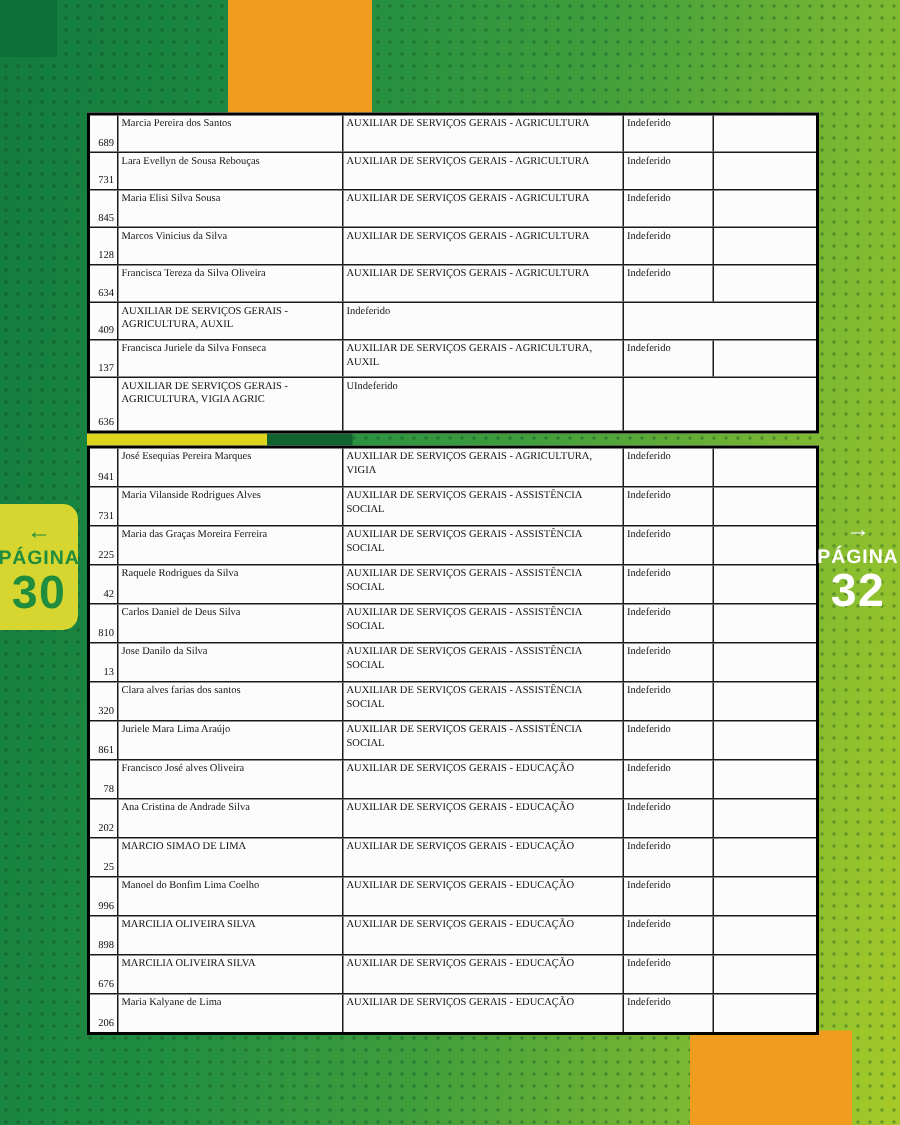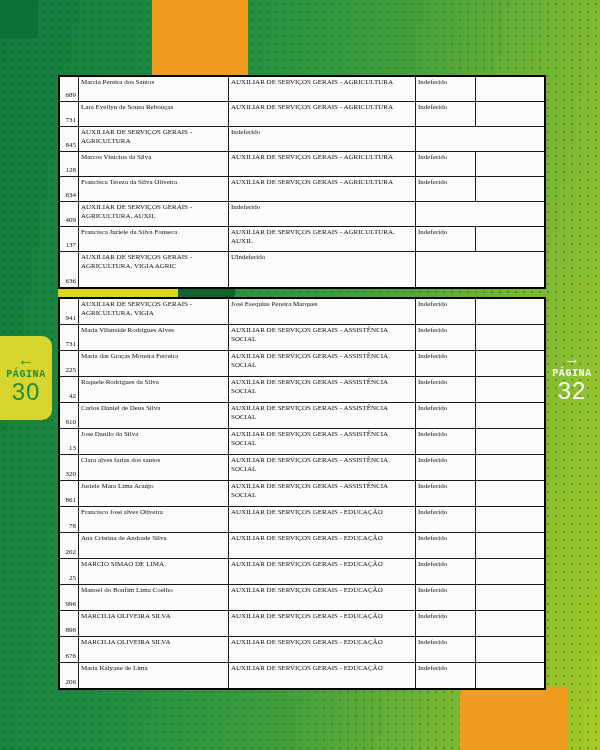--- a/index.html
+++ b/index.html
@@ -45,22 +45,22 @@
   }
   .cell.blank { border-right:none; }
   .cell.num { display:flex; align-items:flex-end; justify-content:flex-end; padding:12px 2px 1px 0; }
 
   
   .page-nav {
     position:absolute; display:flex; flex-direction:column;
     align-items:center; justify-content:center; gap:1px; cursor:pointer;
   }
   .page-nav .arrow { font-size:16px; font-weight:bold; line-height:1; }
-  .page-nav .label { font-size:10px; font-weight:bold; letter-spacing:0.6px;font-family:Liberation Mono, monospace; }
-  .page-nav .number { font-size:24px; font-weight:400; line-height:0.95; letter-spacing:1px; }
+  .page-nav .label { font-size:13px; font-weight:bold; letter-spacing:0.6px; }
+  .page-nav .number { font-size:31px; font-weight:700; line-height:0.95; letter-spacing:1px; }
   .page-nav.left {
     left:0; top:336px; width:52px; height:84px;
     background:#d7d630; color:#1f8c3e; border-radius:0 10px 10px 0;
   }
   .page-nav.right { right:0; top:333px; width:56px; height:88px; color:#ffffff; }
 </style>
 </head>
 <body>
 
 <div class="stage">
@@ -81,20 +81,21 @@
       </div>
       <div class="trow">
         <div class="cell num">731</div>
         <div class="cell name">Lara Evellyn de Sousa Rebouças</div>
         <div class="cell pos">AUXILIAR DE SERVIÇOS GERAIS - AGRICULTURA</div>
         <div class="cell status">Indeferido</div>
         <div class="cell blank"></div>
       </div>
       <div class="trow">
         <div class="cell num">845</div>
+        <div class="cell name">Maria Elisi Silva Sousa</div>
         <div class="cell pos">AUXILIAR DE SERVIÇOS GERAIS - AGRICULTURA</div>
         <div class="cell status">Indeferido</div>
         <div class="cell blank"></div>
       </div>
       <div class="trow">
         <div class="cell num">128</div>
         <div class="cell name">Marcos Vinicius da Silva</div>
         <div class="cell pos">AUXILIAR DE SERVIÇOS GERAIS - AGRICULTURA</div>
         <div class="cell status">Indeferido</div>
         <div class="cell blank"></div>
@@ -122,22 +123,22 @@
       <div class="trow">
         <div class="cell num">636</div>
         <div class="cell pos">AUXILIAR DE SERVIÇOS GERAIS - AGRICULTURA, VIGIA AGRIC</div>
         <div class="cell status">UIndeferido</div>
         <div class="cell blank"></div>
       </div>
     </div>
   <div class="doc-table" id="table2">
       <div class="trow">
         <div class="cell num">941</div>
+        <div class="cell name">José Esequias Pereira Marques</div>
         <div class="cell pos">AUXILIAR DE SERVIÇOS GERAIS - AGRICULTURA, VIGIA</div>
-        <div class="cell name">José Esequias Pereira Marques</div>
         <div class="cell status">Indeferido</div>
         <div class="cell blank"></div>
       </div>
       <div class="trow">
         <div class="cell num">731</div>
         <div class="cell name">Maria Vilanside Rodrigues Alves</div>
         <div class="cell pos">AUXILIAR DE SERVIÇOS GERAIS - ASSISTÊNCIA SOCIAL</div>
         <div class="cell status">Indeferido</div>
         <div class="cell blank"></div>
       </div>

